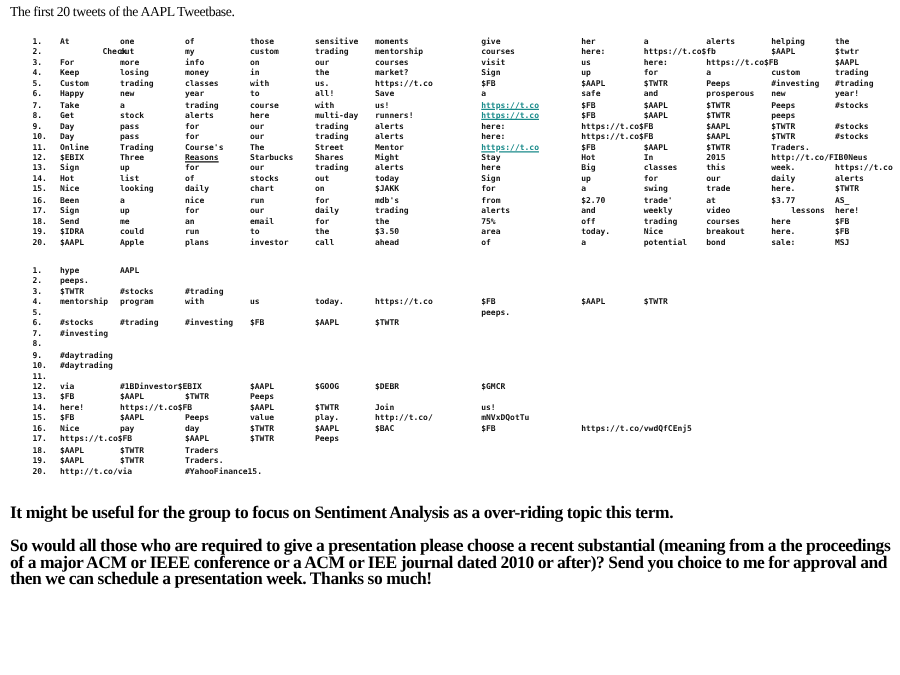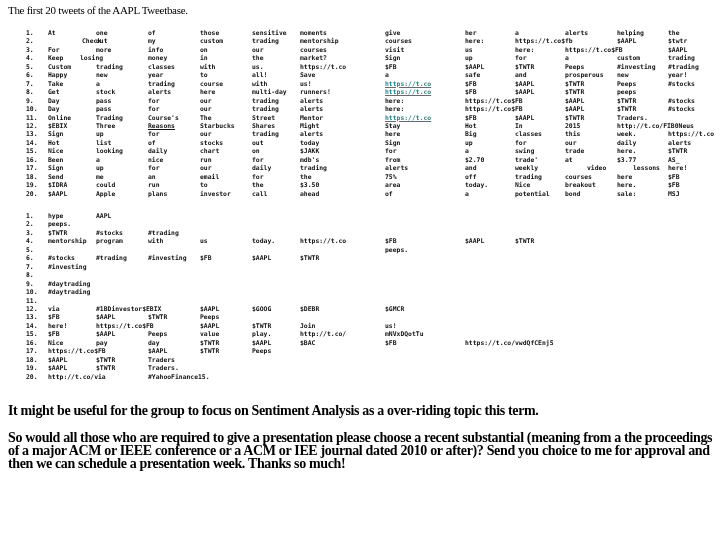--- a/index.html
+++ b/index.html
@@ -57,21 +57,21 @@
       <span class="cell" style="left: 300px;">courses</span>
       <span class="cell" style="left: 385px;">visit</span>
       <span class="cell" style="left: 465px;">us</span>
       <span class="cell" style="left: 515px;">here:</span>
       <span class="cell" style="left: 565px;">https://t.co$FB</span>
       <span class="cell" style="left: 668px;">$AAPL</span>
     </div>
     <div class="row" style="top: 54.35px;">
       <span class="cell num">4.</span>
       <span class="cell" style="left: 48px;">Keep</span>
-      <span class="cell" style="left: 80px;">losing</span>
+      <span class="cell" style="left: 96px;">losing</span>
       <span class="cell" style="left: 148px;">money</span>
       <span class="cell" style="left: 200px;">in</span>
       <span class="cell" style="left: 252px;">the</span>
       <span class="cell" style="left: 300px;">market?</span>
       <span class="cell" style="left: 385px;">Sign</span>
       <span class="cell" style="left: 465px;">up</span>
       <span class="cell" style="left: 515px;">for</span>
       <span class="cell" style="left: 565px;">a</span>
       <span class="cell" style="left: 617px;">custom</span>
       <span class="cell" style="left: 668px;">trading</span>
@@ -255,21 +255,21 @@
       <span class="cell num">17.</span>
       <span class="cell" style="left: 48px;">Sign</span>
       <span class="cell" style="left: 96px;">up</span>
       <span class="cell" style="left: 148px;">for</span>
       <span class="cell" style="left: 200px;">our</span>
       <span class="cell" style="left: 252px;">daily</span>
       <span class="cell" style="left: 300px;">trading</span>
       <span class="cell" style="left: 385px;">alerts</span>
       <span class="cell" style="left: 465px;">and</span>
       <span class="cell" style="left: 515px;">weekly</span>
-      <span class="cell" style="left: 587px;">video</span>
+      <span class="cell" style="left: 565px;">video</span>
       <span class="cell" style="left: 617px; margin-left: 16px;">lessons</span>
       <span class="cell" style="left: 668px;">here!</span>
     </div>
     <div class="row" style="top: 172.65px;">
       <span class="cell num">18.</span>
       <span class="cell" style="left: 48px;">Send</span>
       <span class="cell" style="left: 96px;">me</span>
       <span class="cell" style="left: 148px;">an</span>
       <span class="cell" style="left: 200px;">email</span>
       <span class="cell" style="left: 252px;">for</span>

